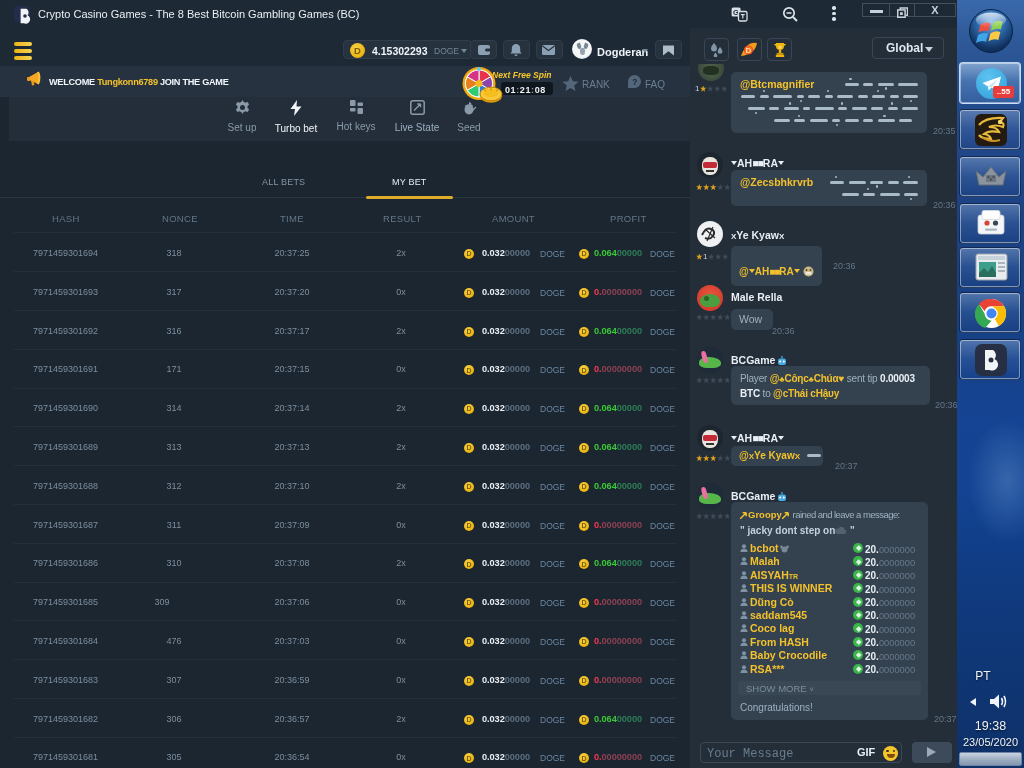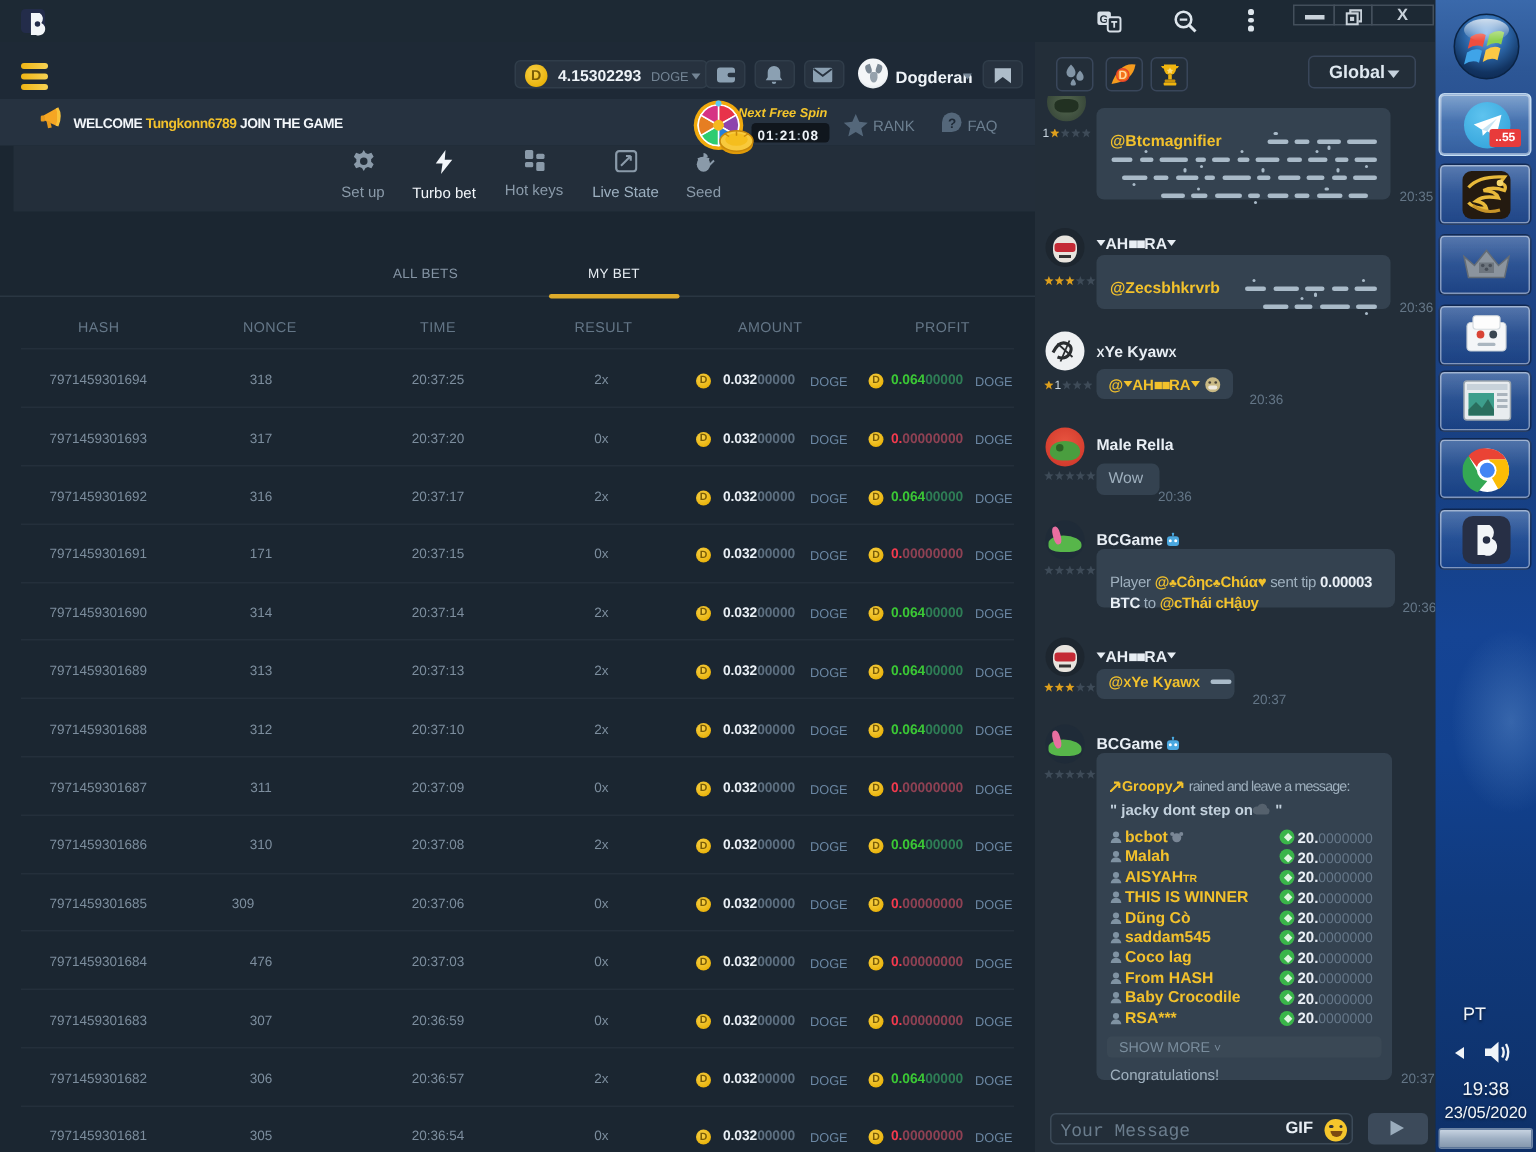--- a/index.html
+++ b/index.html
@@ -54,21 +54,21 @@
 
 #chat { left:690px; top:28px; width:267px; height:740px; background:#232e39; overflow:hidden; }
 .chbtn { position:absolute; top:10px; width:25px; height:23px; border:1px solid #39465a; border-radius:4px; }
 #global { position:absolute; left:182px; top:9px; width:72px; height:22px; border:1px solid #39465a; border-radius:4px;
   color:#dfe8f0; font-size:12px; font-weight:bold; }
 .avatar { position:absolute; left:7px; width:26px; height:26px; border-radius:50%; overflow:hidden; }
 .uname { position:absolute; left:41px; font-size:10.5px; font-weight:bold; color:#e8eef4; }
 .stars { position:absolute; left:6px; font-size:7px; letter-spacing:0.5px; color:#3c4955; }
 .stars .g { color:#e8a820; }
 .bubble { position:absolute; left:41px; background:#344250; border-radius:5px; color:#b7c6d3;
-  font-size:10.5px; line-height:13px; padding:16px 9px; }
+  font-size:10.5px; line-height:13px; padding:6px 9px; }
 .mention { color:#f2c12c; font-weight:bold; }
 .tstamp { position:absolute; font-size:9px; color:#647687; }
 
 
 .st { display:inline-block; width:6.5px; height:6.5px; margin-right:0.5px; background:#3e4b58;
   clip-path: polygon(50% 0%, 63% 34%, 98% 36%, 70% 58%, 80% 95%, 50% 73%, 20% 95%, 30% 58%, 2% 36%, 37% 34%); }
 .st.g { background:#dd9f1d; }
 .fline { display:flex; justify-content:flex-end; align-items:center; height:12.2px; }
 .fw { display:inline-block; height:3px; border-radius:1.5px; background:#a9bac8; margin-left:4.5px; position:relative; flex:none; }
 .fw.d:before { content:""; position:absolute; top:-4.5px; left:35%; width:2.2px; height:2.2px; border-radius:50%; background:#a9bac8; }
@@ -87,20 +87,21 @@
 <body>
 <div id="stage">
 
 <div class="abs" id="titlebar">
   <div class="abs fav">
     <svg width="16" height="16" viewBox="0 0 18 22" style="margin:1.5px 0 0 2.5px">
           <path d="M3 1 h8 a6 6 0 0 1 1.5 9 a6 6 0 0 1-5 11 h-4.5 z" fill="#f2f5f8"></path>
           <circle cx="9" cy="11" r="2.5" fill="#232c4a"></circle>
         </svg>
   </div>
+  <div class="abs title">Crypto Casino Games - The 8 Best Bitcoin Gambling Games (BC)</div>
   <svg class="abs" style="left:731px;top:7px" width="17" height="15" viewBox="0 0 17 15">
     <rect x="0.6" y="0.6" width="9" height="9" rx="1.5" fill="#d7dfe7"></rect>
     <text x="5" y="8" font-size="7.5" fill="#1d2934" text-anchor="middle" font-weight="bold">G</text>
     <rect x="7.5" y="4.5" width="8.5" height="9.5" rx="1.5" fill="#1d2934" stroke="#d7dfe7" stroke-width="1.3"></rect>
     <rect x="9.8" y="7" width="4" height="1.2" fill="#d7dfe7"></rect>
     <rect x="11.2" y="7" width="1.2" height="4.5" fill="#d7dfe7"></rect>
   </svg>
   <svg class="abs" style="left:782px;top:6px" width="17" height="17" viewBox="0 0 17 17">
     <circle cx="7" cy="7" r="5.2" fill="none" stroke="#dde5ec" stroke-width="1.7"></circle>
     <line x1="4.5" y1="7" x2="9.5" y2="7" stroke="#dde5ec" stroke-width="1.5"></line>
@@ -368,21 +369,21 @@
   <div class="tstamp" style="left:243px;top:172px">20:36</div>
 
   <div class="avatar" style="top:193px;background:#eef0f2">
     <svg width="26" height="26">
           <path d="M5 14 q4-8 9-6 q5 2 2 7 q-3 4-8 2" stroke="#2a2d30" stroke-width="2" fill="none"></path>
           <path d="M8 8 l10 9 M16 6 l-6 14" stroke="#2a2d30" stroke-width="1.2"></path>
         </svg>
   </div>
   <div class="uname" style="top:201px"><span style="font-size:8px">X</span>Ye Kyaw<span style="font-size:8px">X</span></div>
   <div class="stars" style="top:224px"><span class="st g"></span><span style="color:#c7d3de;font-size:8px;vertical-align:1px">1</span><span class="st"></span><span class="st"></span><span class="st"></span></div>
-  <div class="bubble" style="top:218px;width:91px;height:20px;white-space:nowrap;line-height:9px;padding:5px 8px">
+  <div class="bubble" style="top:218px;width:91px;height:20px;white-space:nowrap;line-height:9px;padding:20px 8px">
     <span class="mention" style="font-size:10px">@<span class="car cary"></span>AH<span style="letter-spacing:-1px">■■</span>RA<span class="car cary"></span></span>
     <svg width="11" height="11" viewBox="0 0 11 11" style="vertical-align:-2px">
           <circle cx="5.5" cy="5.5" r="5" fill="#c9b984"></circle>
           <circle cx="3.5" cy="4" r="0.9" fill="#4a443a"></circle>
           <circle cx="7.5" cy="4" r="0.9" fill="#4a443a"></circle>
           <rect x="2.5" y="6" width="6" height="2.6" rx="1.2" fill="#efeae0"></rect>
         </svg>
   </div>
   <div class="tstamp" style="left:143px;top:233px">20:36</div>
 

